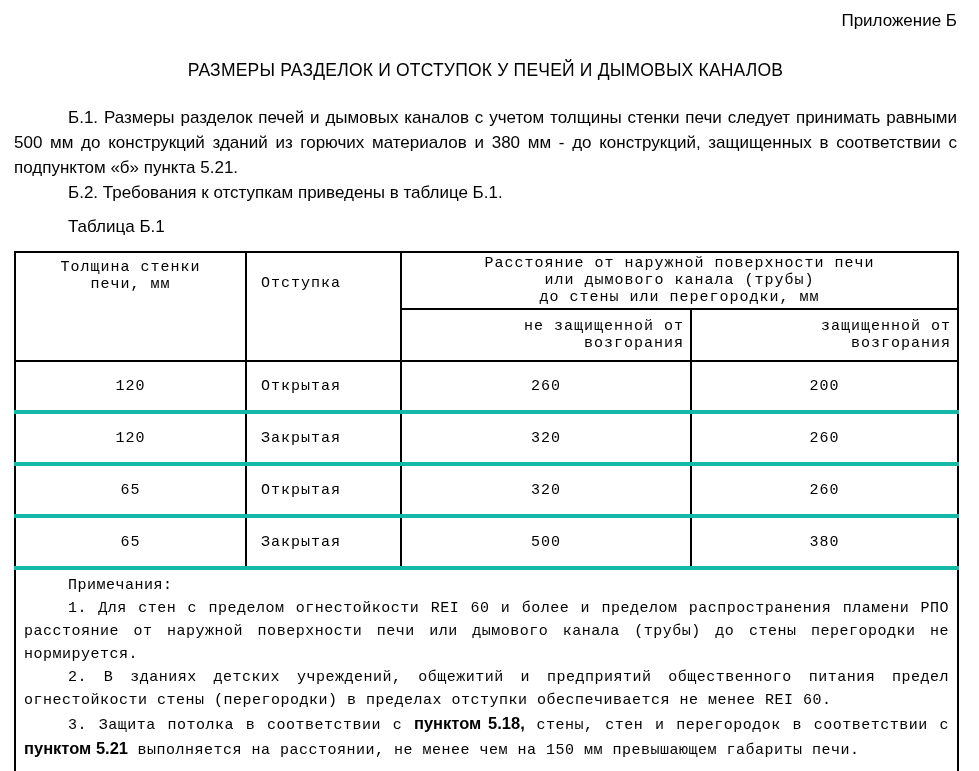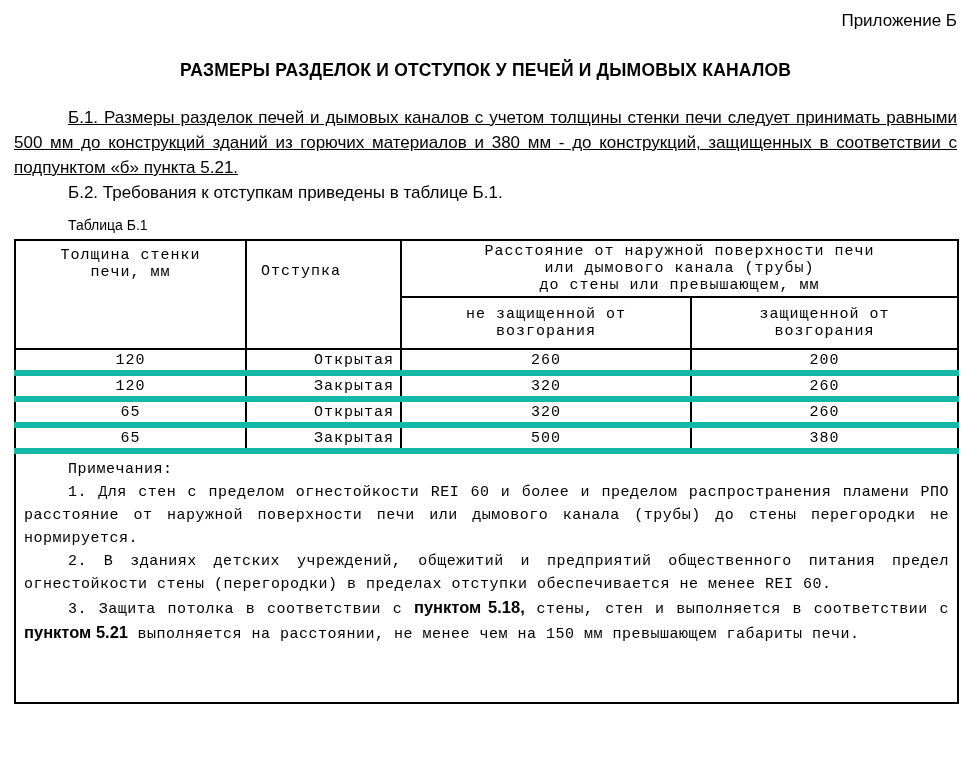--- a/index.html
+++ b/index.html
@@ -19,36 +19,36 @@
     padding: 10px 22px 8px 14px;
   }
   .appendix {
     text-align: right;
     font-size: 17px;
     line-height: 22px;
   }
   .title {
     text-align: center;
     font-size: 17.5px;
-    font-weight: 700;
+    font-weight: 400;
     margin: 28px 0 0 0;
     letter-spacing: 0.2px;
   }
   .para {
     margin: 0;
     font-size: 17px;
     line-height: 25px;
     text-align: justify;
     text-indent: 54px;
   }
-  .para-b1 { margin-top: 24px; text-decoration: underline; }
+  .para-b1 { margin-top: 24px; }
   .para-b2 { margin-top: 0; text-align: left; }
   .caption {
-    font-size: 14px;
-    margin: 12px 0 6px 54px;
+    font-size: 17px;
+    margin: 12px 0 14px 54px;
   }
   table.main {
     width: 943px;
     border-collapse: collapse;
     table-layout: fixed;
     border: 2px solid #000;
     font-family: "Liberation Mono", "DejaVu Sans Mono", monospace;
     font-size: 15px;
   }
   col.c1 { width: 231px; }
@@ -74,31 +74,31 @@
     padding-top: 22px;
     padding-left: 14px;
   }
   th.head-span {
     vertical-align: middle;
     text-align: center;
   }
   th.subhead {
     height: 46px;
     vertical-align: middle;
-    text-align: center;
+    text-align: right;
   }
   td.data {
     border-top: 1px solid #000;
-    border-bottom: 6px solid #14b8a6;
+    border-bottom: 4px solid #14b8a6;
     height: 20px;
     text-align: center;
-    padding: 0 6px;
+    padding: 14px 6px;
   }
   td.data-left {
-    text-align: right;
+    text-align: left;
     padding-left: 14px;
     margin-top: 8px;
   }
   td.notes-cell {
     border: 2px solid #000000;
     vertical-align: top;
     height: 238px;
     padding: 4px 8px 6px 8px;
   }
   .note-line, .note-p {
@@ -147,21 +147,21 @@
         <th class="head-top" rowspan="2">
           <span class="hline">Толщина стенки</span>
           <span class="hline">печи, мм</span>
         </th>
         <th class="head-top head-left" rowspan="2">
           <span class="hline">Отступка</span>
         </th>
         <th class="head-span" colspan="2">
           <span class="hline">Расстояние от наружной поверхности печи</span>
           <span class="hline">или дымового канала (трубы)</span>
-          <span class="hline">до стены или превышающем, мм</span>
+          <span class="hline">до стены или перегородки, мм</span>
         </th>
       </tr>
       <tr>
         <th class="subhead">
           <span class="hline">не защищенной от</span>
           <span class="hline">возгорания</span>
         </th>
         <th class="subhead">
           <span class="hline">защищенной от</span>
           <span class="hline">возгорания</span>
@@ -191,19 +191,19 @@
         <td class="data data-left">Закрытая</td>
         <td class="data">500</td>
         <td class="data">380</td>
       </tr>
 
       <tr>
         <td class="notes-cell" colspan="4">
           <p class="note-p note-label">Примечания:</p>
           <p class="note-p">1. Для стен с пределом огнестойкости REI 60 и более и пределом распространения пламени РПО расстояние от наружной поверхности печи или дымового канала (трубы) до стены перегородки не нормируется.</p>
           <p class="note-p">2. В зданиях детских учреждений, общежитий и предприятий общественного питания предел огнестойкости стены (перегородки) в пределах отступки обеспечивается не менее REI 60.</p>
-          <p class="note-p"><span>3. Защита потолка в соответствии с </span><span class="note-bold">пунктом 5.18,</span><span> стены, стен и </span><span>выполняется в соответствии с </span><span class="note-bold">пунктом 5.21</span><span> выполняется на расстоянии, не менее чем на 150 мм превышающем габариты печи.</span></p>
+          <p class="note-p"><span>3. Защита потолка в соответствии с </span><span class="note-bold">пунктом 5.18,</span><span> стены, стен и </span><span>перегородок в соответствии с </span><span class="note-bold">пунктом 5.21</span><span> выполняется на расстоянии, не менее чем на 150 мм превышающем габариты печи.</span></p>
         </td>
       </tr>
     </tbody>
   </table>
 
 </div>
 
 </body></html>

